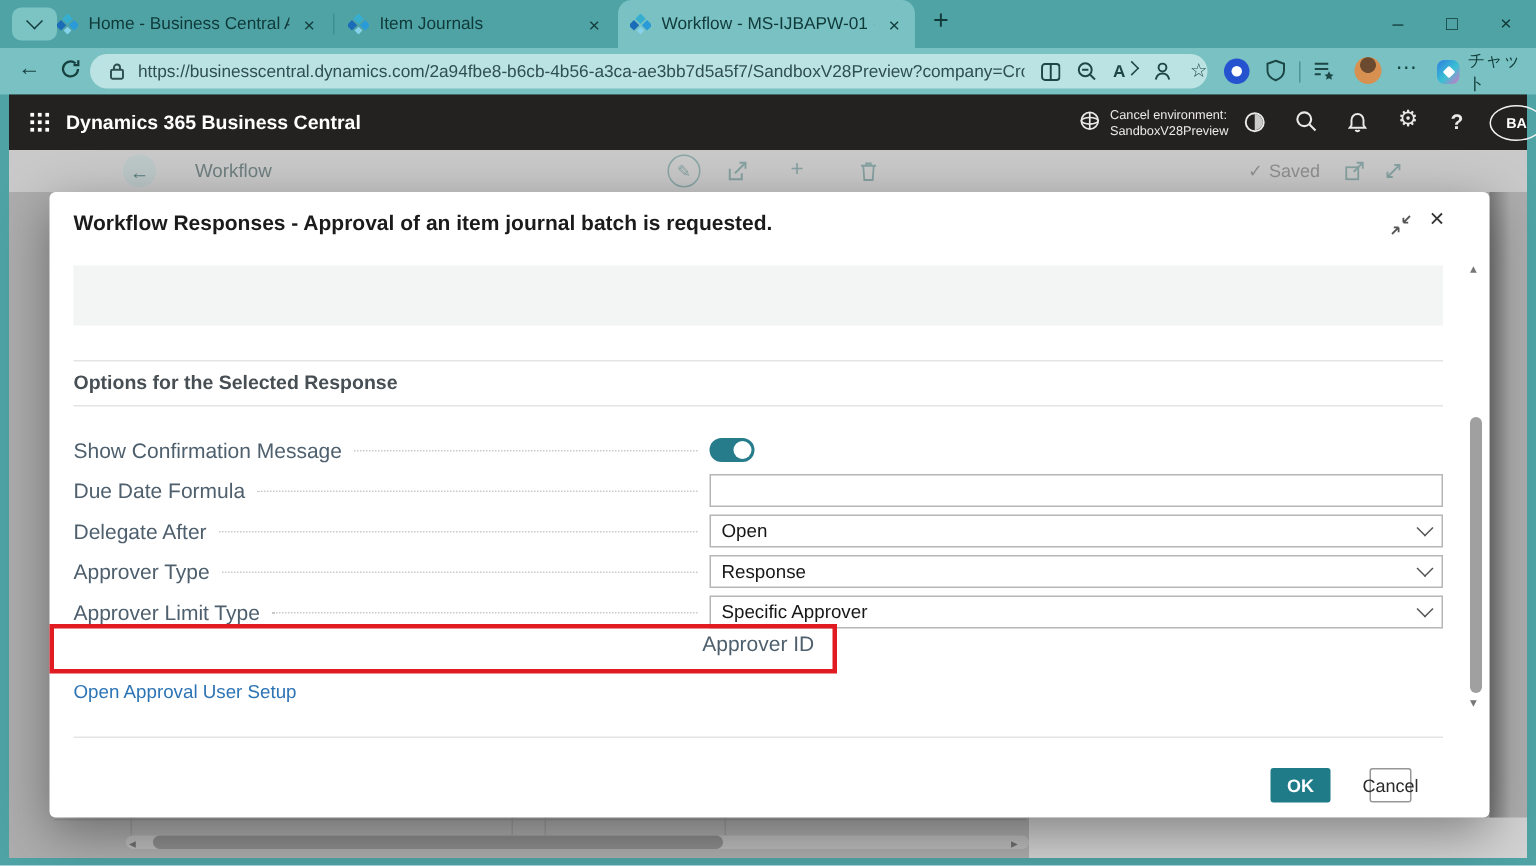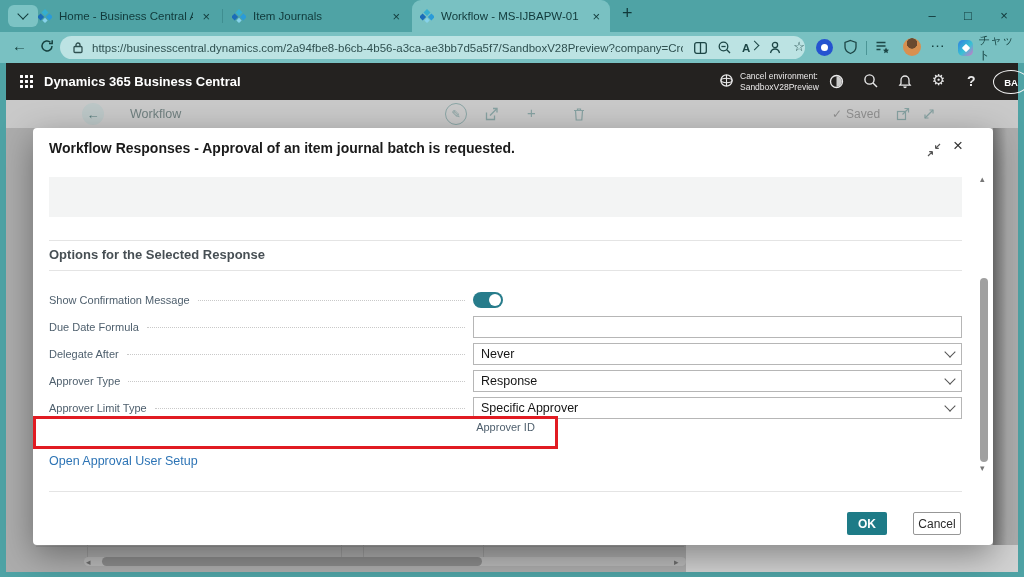--- a/index.html
+++ b/index.html
@@ -77,39 +77,39 @@
   
   .modal{position:absolute;left:33px;top:128px;width:960px;height:417px;background:#fff;border-radius:4px;
          box-shadow:0 10px 34px rgba(0,0,0,.38);}
   .mtitle{position:absolute;left:16px;top:12px;font-size:14px;font-weight:700;color:#1b1b1b;}
   .mcollapse{position:absolute;left:894px;top:15px;}
   .mclose{position:absolute;left:920px;top:8px;font-size:17px;color:#333;}
   .emptygrid{position:absolute;left:16px;top:49px;width:913px;height:40px;background:#f3f4f4;}
   .mdiv{position:absolute;left:16px;width:913px;height:1px;background:#e4e4e4;}
   .mcaption{position:absolute;left:16px;top:119px;font-size:13px;font-weight:700;color:#474f54;}
   .frow{position:absolute;left:16px;width:913px;height:27px;display:flex;align-items:center;}
-  .flabel{font-size:11px;color:#4e5f6d;white-space:nowrap;}
+  .flabel{font-size:14px;color:#4e5f6d;white-space:nowrap;}
   .leader{flex:1;height:0;border-bottom:1.5px dotted #c9c9c9;margin:2px 8px 0 8px;}
   .ctrl{width:489px;flex:0 0 489px;height:22px;box-sizing:border-box;display:flex;align-items:center;}
   .inputbox{width:100%;height:22px;box-sizing:border-box;border:1px solid #b6b6b6;background:#fff;
             display:flex;align-items:center;padding:0 7px;font-size:12.5px;color:#161616;}
   .inputbox input{border:none;outline:none;width:100%;font:inherit;color:inherit;background:transparent;padding:0;}
   .selchev{width:7px;height:7px;border-right:1.3px solid #555;border-bottom:1.3px solid #555;
            transform:rotate(45deg);margin-left:auto;margin-top:-3px;flex:0 0 7px;}
   .toggle{width:30px;height:16px;border-radius:9px;background:#277c8b;position:relative;}
   .toggle::after{content:"";position:absolute;right:2px;top:2px;width:12px;height:12px;border-radius:50%;background:#fff;}
   .lookup{border:1.2px solid #43989f;}
   .selval{background:#4365af;color:#fff;padding:0 1px;font-size:12.5px;}
   .assist{margin-left:auto;color:#444;font-size:12px;letter-spacing:1px;}
   .redbox{position:absolute;left:0;top:288px;width:525px;height:33px;border:3px solid #e11b22;box-sizing:border-box;}
   .mlink{position:absolute;left:16px;top:326px;font-size:12.5px;color:#2d74b5;}
   .btn{position:absolute;top:384px;height:23px;box-sizing:border-box;border-radius:2px;font-size:12px;
        display:flex;align-items:center;justify-content:center;}
   .okbtn{left:814px;width:40px;background:#1e7b87;color:#fff;font-weight:700;}
-  .cancelbtn{left:880px;width:48px;background:#fff;border:1px solid #979797;color:#2b2b2b;}
+  .cancelbtn{left:880px;width:28px;background:#fff;border:1px solid #979797;color:#2b2b2b;}
   .vthumb{position:absolute;left:947px;top:150px;width:8px;height:184px;border-radius:4px;background:#a0a0a0;}
   .varrow{position:absolute;left:947px;color:#777;font-size:9px;line-height:9px;}
   .shadowstrip{position:absolute;left:993px;top:128px;width:14px;height:417px;
                background:linear-gradient(90deg,rgba(0,0,0,.28),rgba(0,0,0,0));}
 </style>
 </head>
 <body>
 
 <div class="tabstrip">
   <div class="tabsearch">
@@ -342,21 +342,21 @@
         <input value="" style="">
       </div>
     </div>
   </div>
 
   <div class="frow" style="top:212px;">
     <span class="flabel">Delegate After</span>
     <span class="leader"></span>
     <div class="ctrl">
       <div class="inputbox">
-        <span>Never</span>
+        <span>Open</span>
         <span class="selchev"></span>
       </div>
     </div>
   </div>
 
   <div class="frow" style="top:239px;">
     <span class="flabel">Approver Type</span>
     <span class="leader"></span>
     <div class="ctrl">
       <div class="inputbox">

